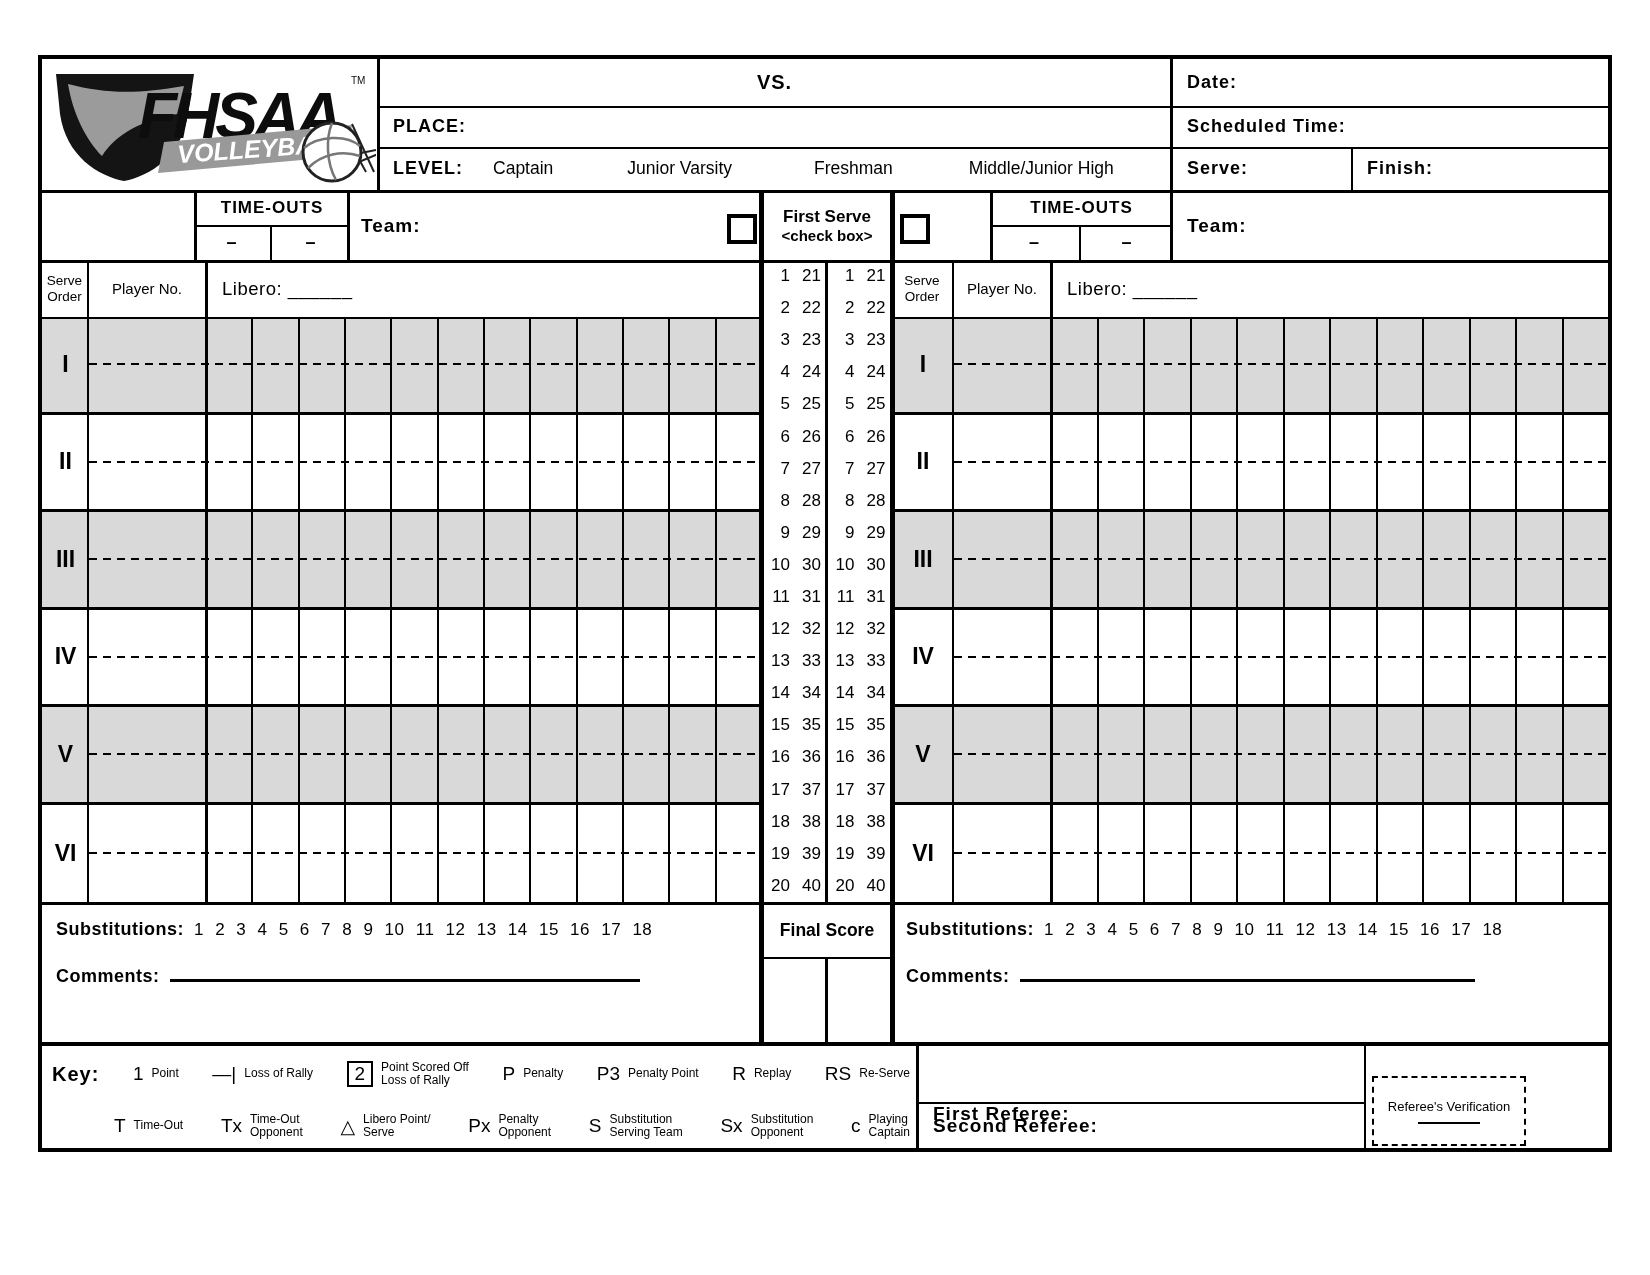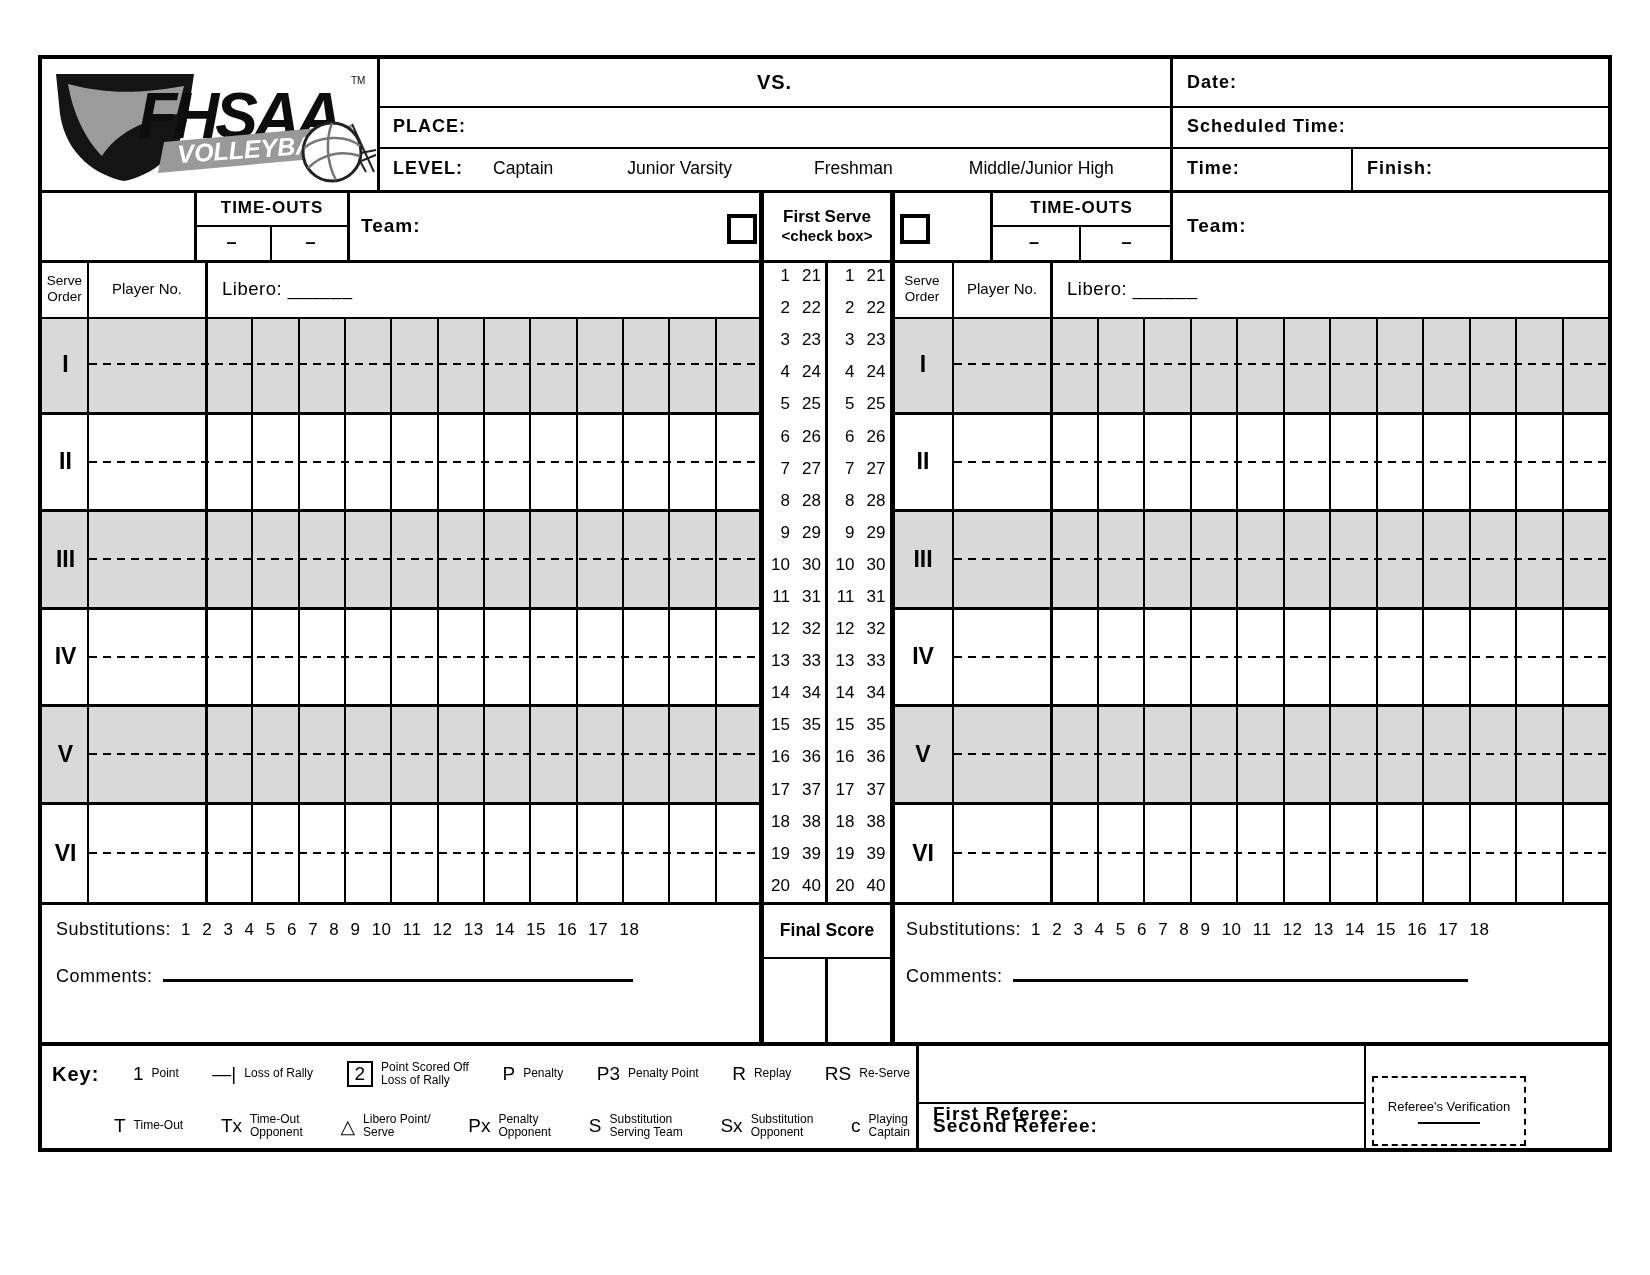--- a/index.html
+++ b/index.html
@@ -32,21 +32,21 @@
   .chk{position:absolute;width:22px;height:22px;border:4px solid #000;background:#fff;}
   
   .keyrow{position:absolute;display:flex;align-items:center;justify-content:space-between;}
   .key-item{display:flex;align-items:center;gap:8px;}
   .key-sym{font-size:19px;}
   .key-sym.boxed{border:2px solid #000;padding:0 6px;line-height:22px;}
   .key-desc{font-size:12px;line-height:1.12;white-space:pre-line;}
   .key-label{font-weight:bold;font-size:20px;letter-spacing:1px;}
   
   .subrow{position:absolute;display:flex;align-items:baseline;gap:10px;}
-  .sublbl{font-weight:normal;font-size:18px;letter-spacing:0.5px;}
+  .sublbl{font-weight:bold;font-size:18px;letter-spacing:0.5px;}
   .subnums{font-size:17px;word-spacing:6px;letter-spacing:0.5px;}
   .cline{display:inline-block;border-bottom:3px solid #000;height:20px;}
   
   #verif{position:absolute;border:2px dashed #000;display:flex;flex-direction:column;
          align-items:center;justify-content:center;gap:7px;background:#fff;}
   #verif .vtxt{font-size:13px;}
   #verif .vline{width:62px;border-bottom:2px solid #000;height:1px;}
   .two-line{display:flex;flex-direction:column;justify-content:center;align-items:center;
             font-size:13.5px;line-height:1.15;text-align:center;position:absolute;}
 </style>
@@ -320,21 +320,21 @@
   <div class="celllbl" style="left:337px;top:47px;width:791px;height:41px;">PLACE:</div>
   <div class="abs" style="left:337px;top:88px;width:791px;height:43px;display:flex;align-items:center;padding-left:14px;box-sizing:border-box;">
     <span class="bold" style="font-size:18px;letter-spacing:1px;text-align:right;">LEVEL:</span>
     <span style="font-size:17.5px;margin-left:30px;">Captain</span>
     <span style="font-size:17.5px;margin-left:74px;">Junior Varsity</span>
     <span style="font-size:17.5px;margin-left:82px;">Freshman</span>
     <span style="font-size:17.5px;margin-left:76px;">Middle/Junior High</span>
   </div>
   <div class="celllbl" style="left:1131px;top:0;width:435px;height:47px;">Date:</div>
   <div class="celllbl" style="left:1131px;top:47px;width:435px;height:41px;">Scheduled Time:</div>
-  <div class="celllbl" style="left:1131px;top:88px;width:178px;height:43px;">Time:</div>
+  <div class="celllbl" style="left:1131px;top:88px;width:178px;height:43px;">Serve:</div>
   <div class="celllbl" style="left:1311px;top:88px;width:255px;height:43px;">Finish:</div>
 
   <div class="celllbl ctr" style="left:152px;top:131px;width:156px;height:35px;font-size:17px;">TIME-OUTS</div>
   <div class="celllbl ctr" style="left:152px;top:166px;width:76px;height:35px;">–</div>
   <div class="celllbl ctr" style="left:230px;top:166px;width:78px;height:35px;">–</div>
   <div class="celllbl toplbl" style="left:305px;top:131px;width:412px;height:70px;font-size:19px;">Team:</div>
   <div class="chk" style="left:685px;top:155px;"></div>
 
   <div class="abs" style="left:722px;top:131px;width:126px;height:70px;display:flex;flex-direction:column;align-items:center;justify-content:center;font-weight:bold;">
     <div style="font-size:17px;">First Serve</div>

